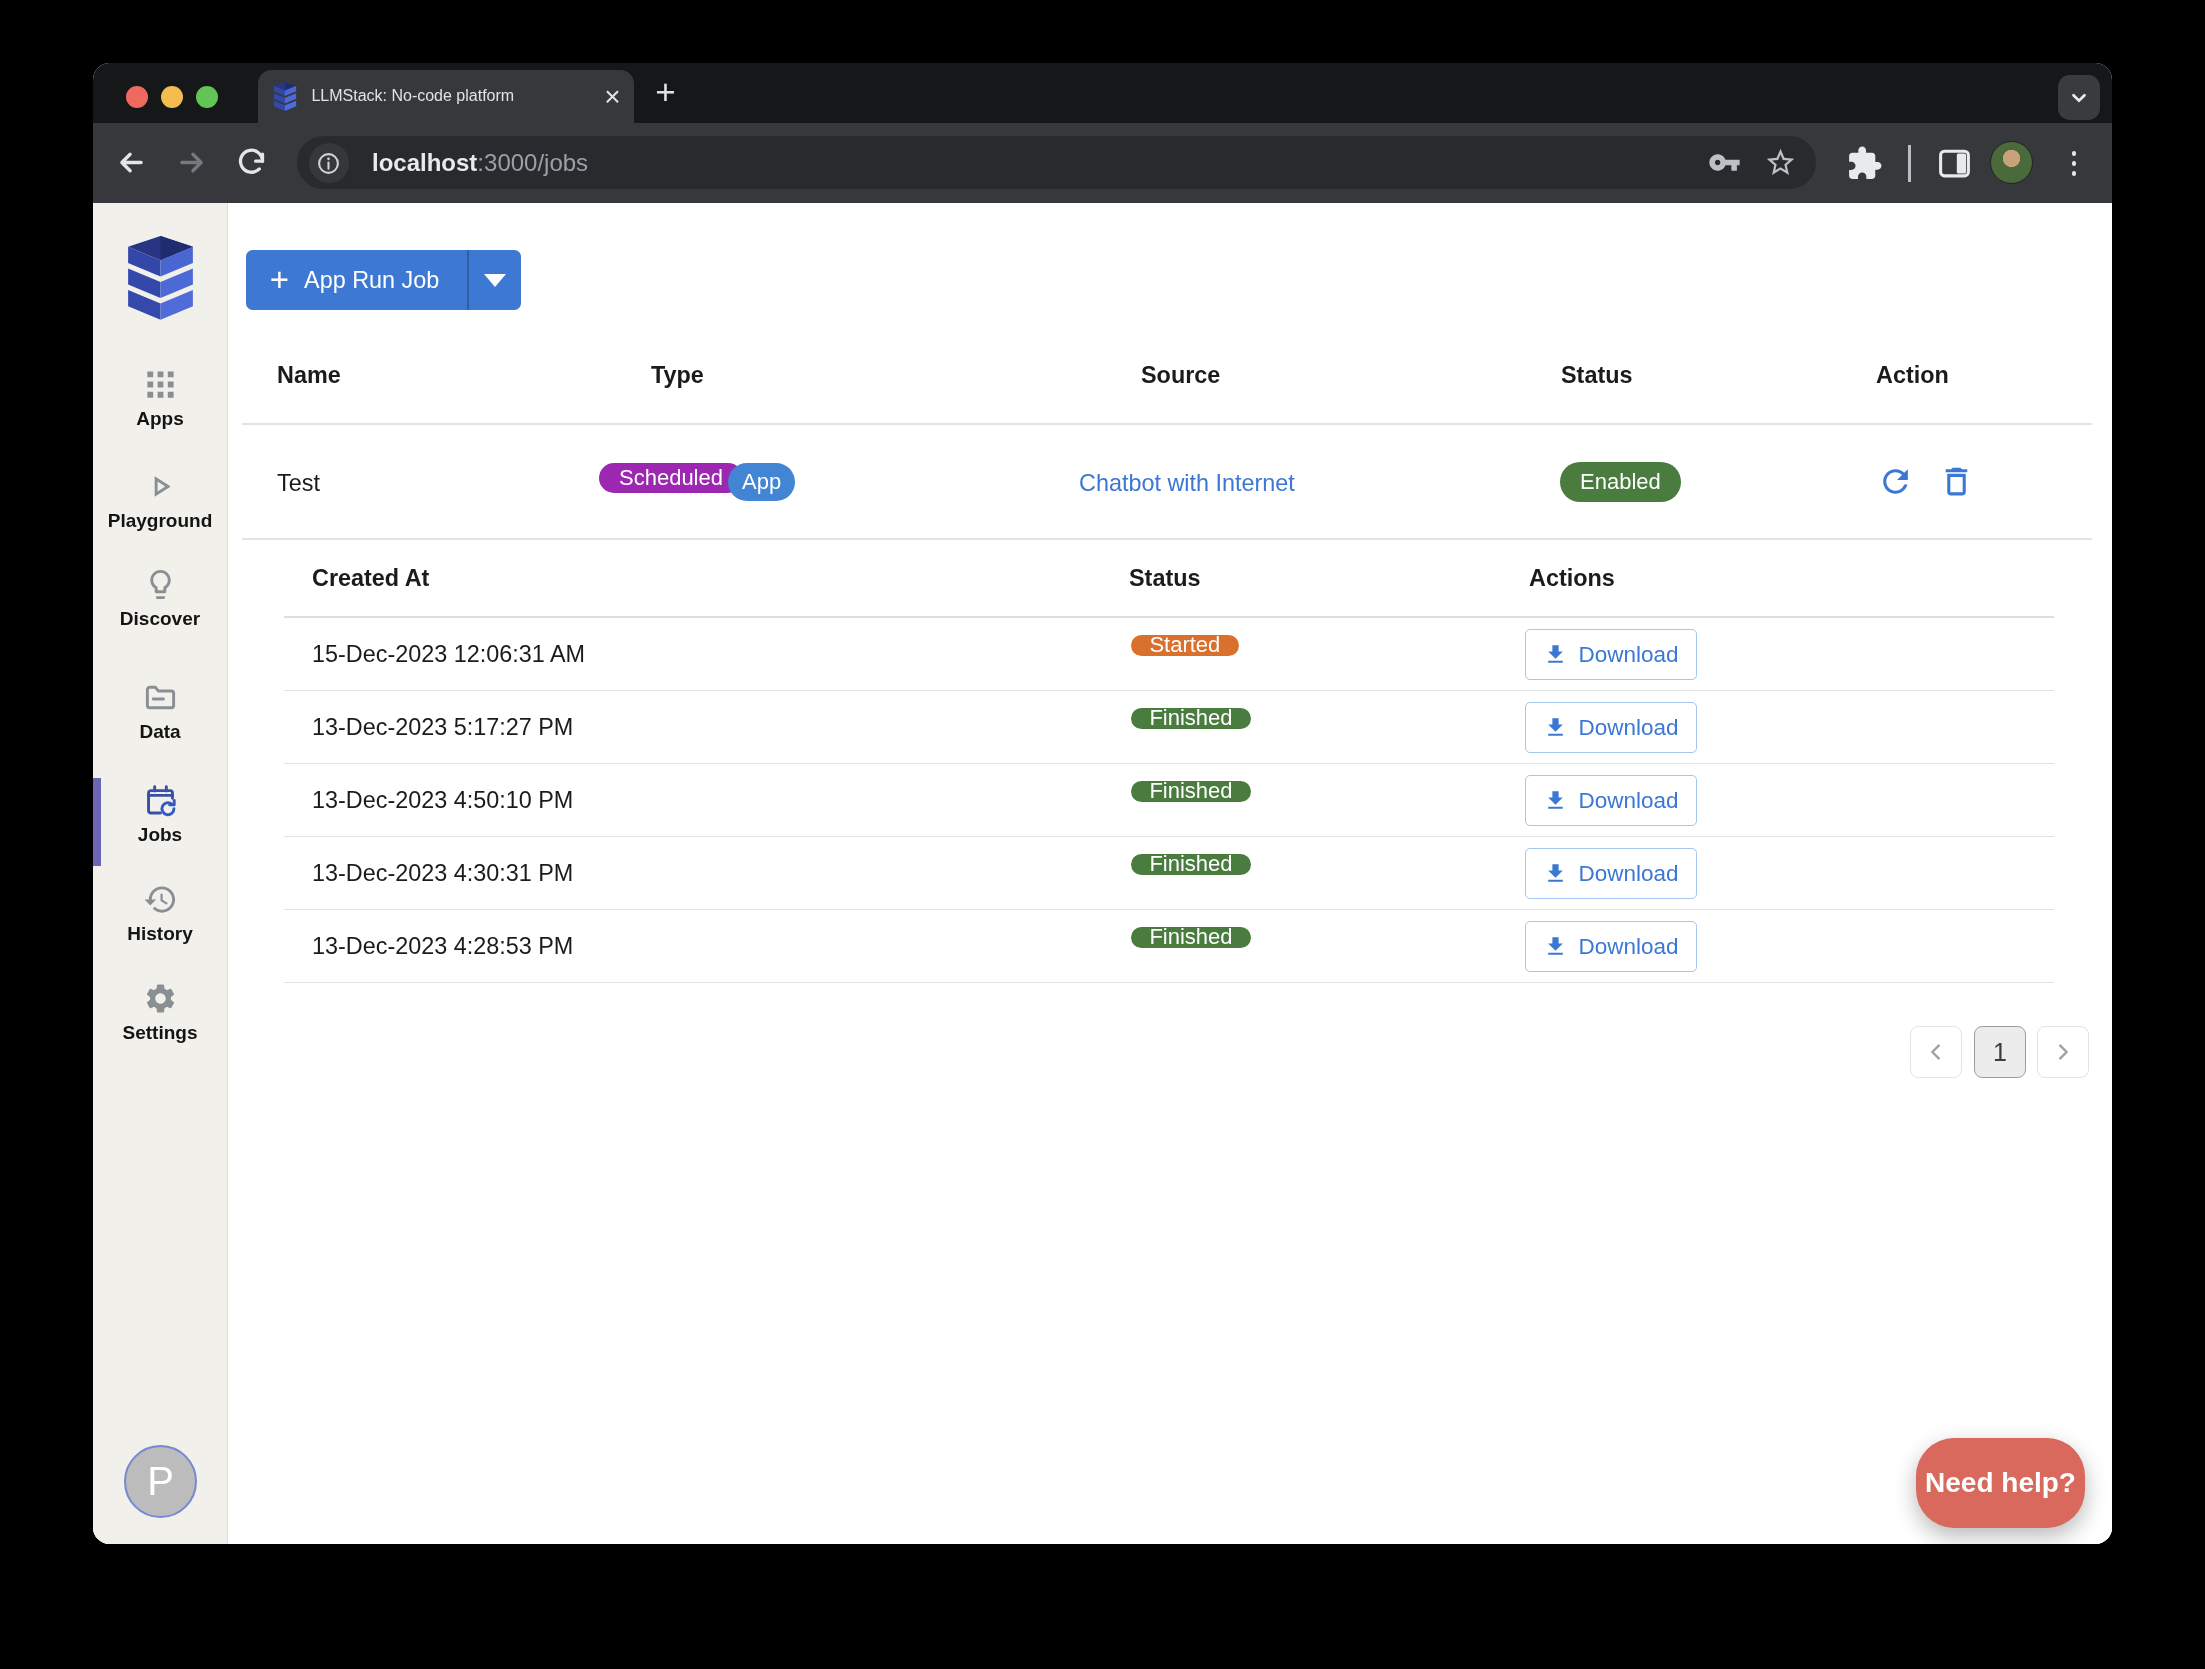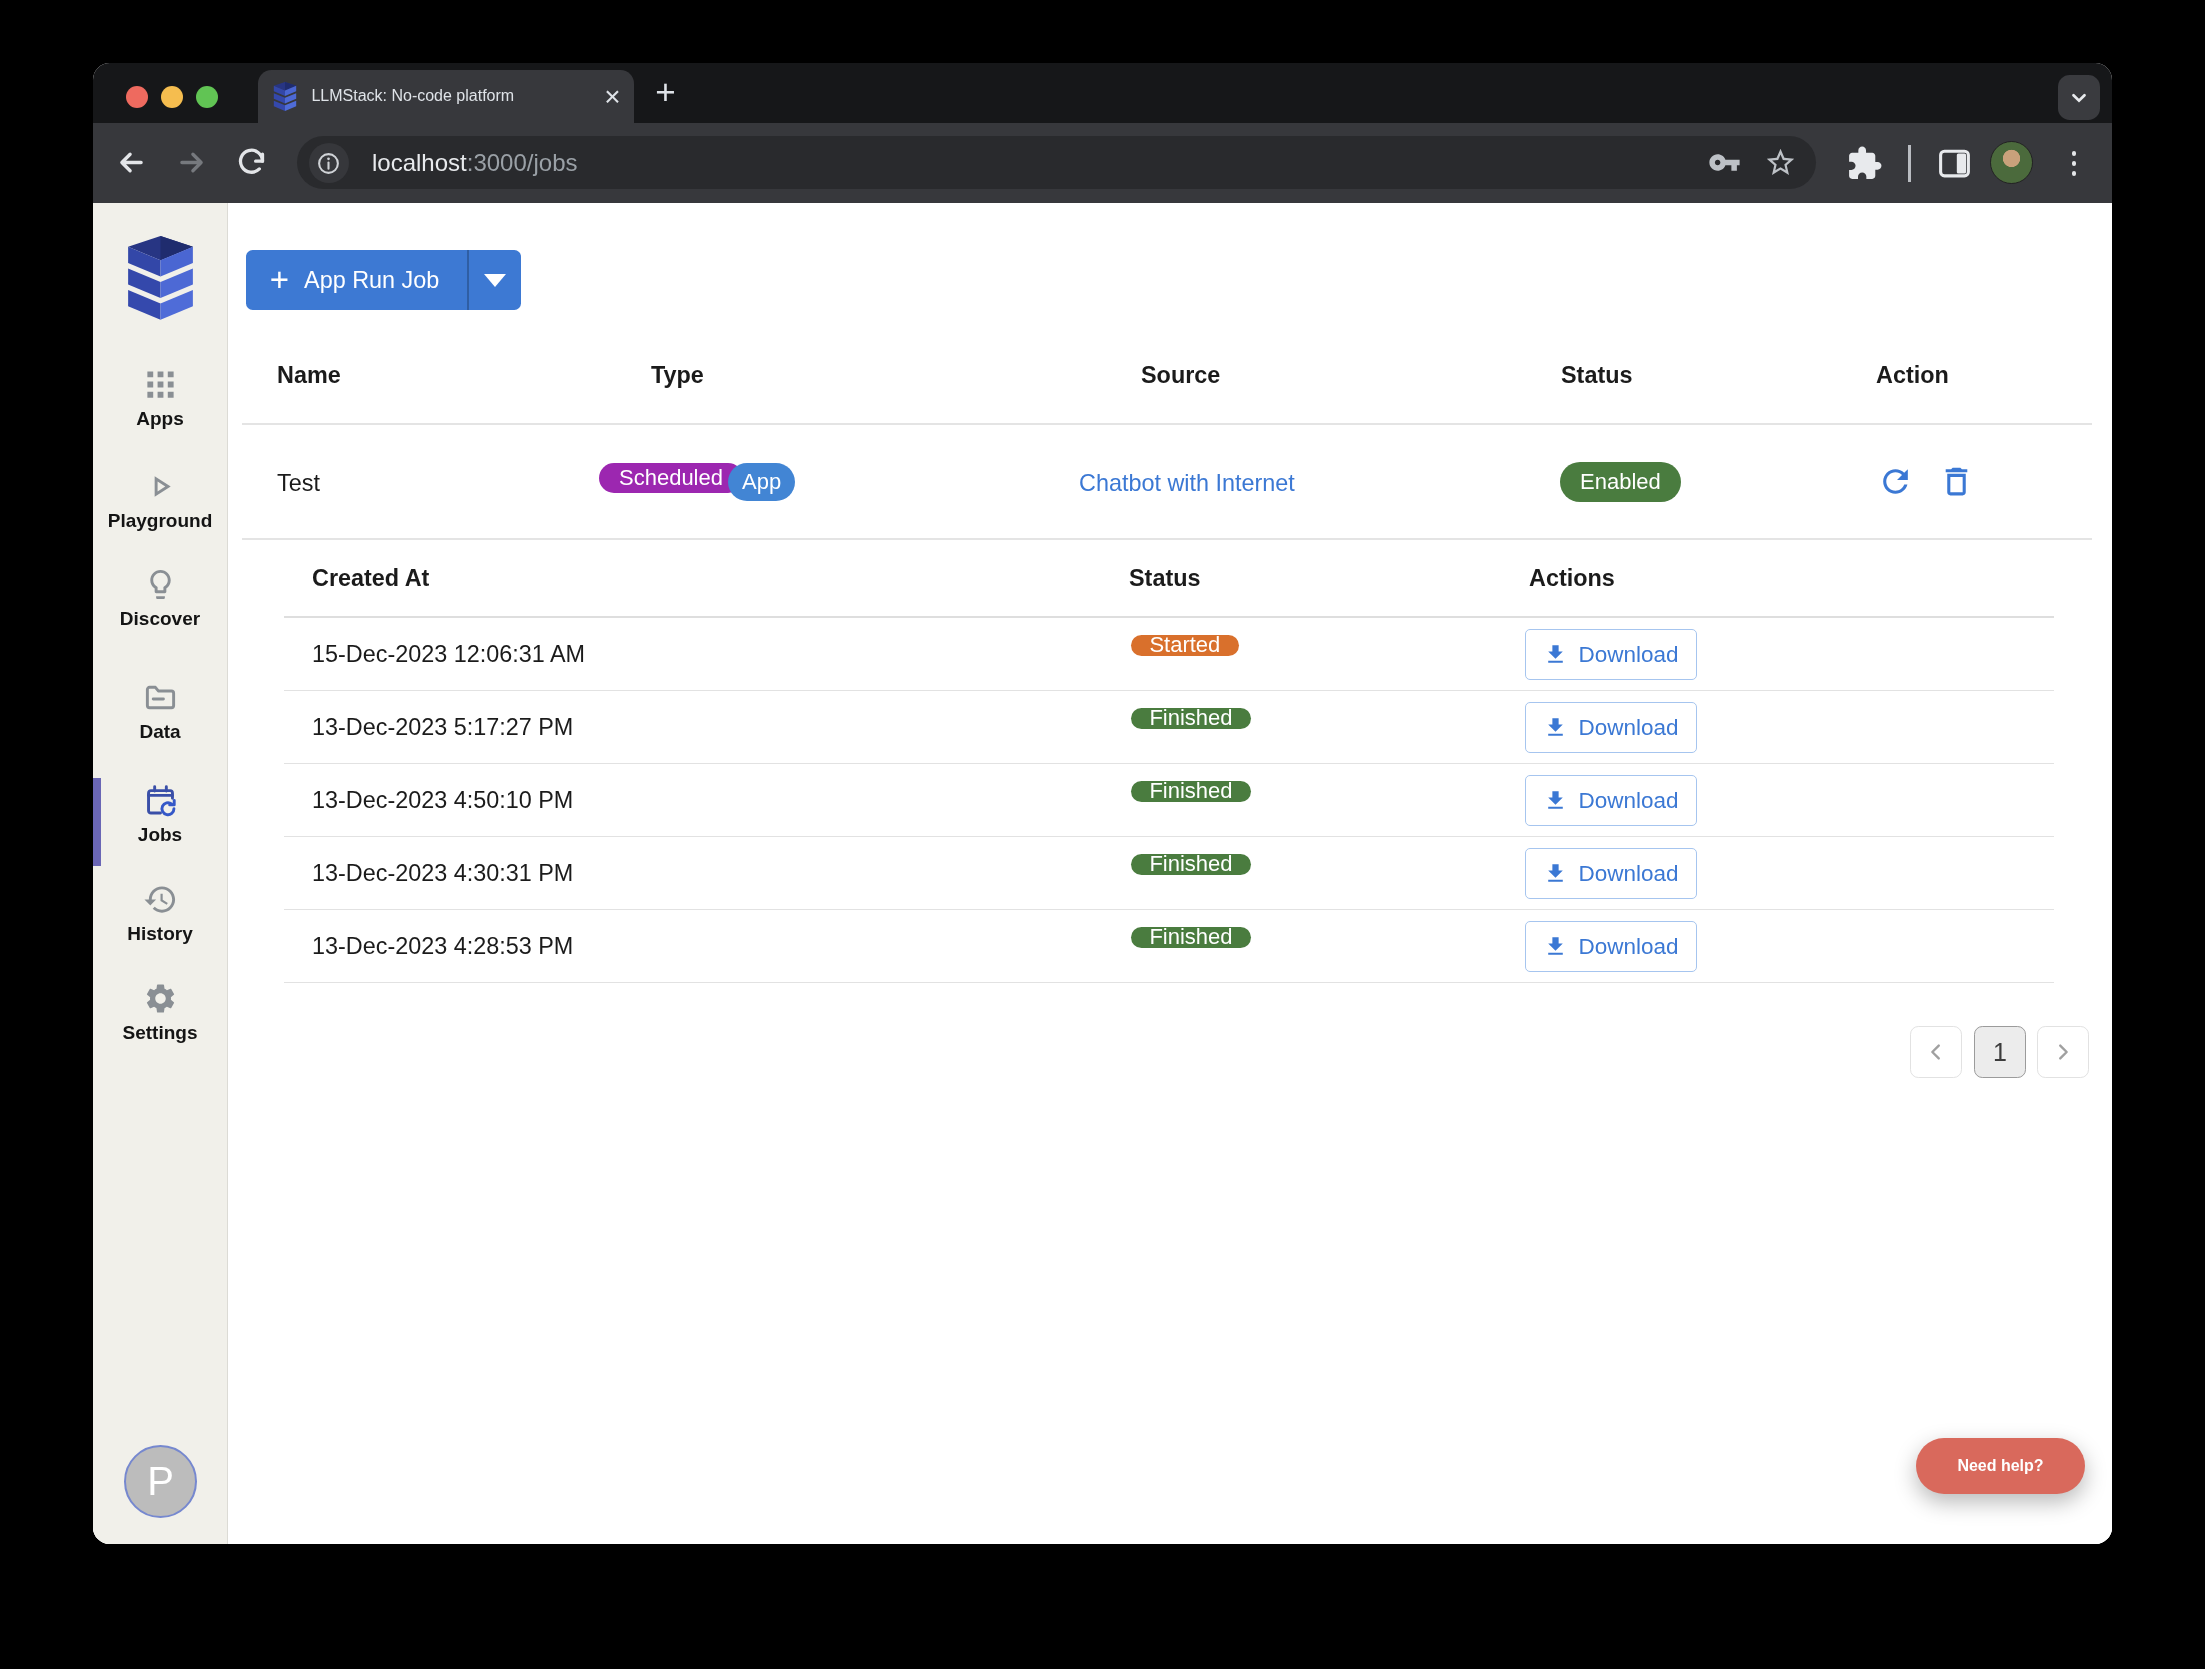--- a/index.html
+++ b/index.html
@@ -82,22 +82,22 @@
   .badge--started{background:var(--badge_orange,#d9702c);}
   .badge--finished{background:var(--badge_green,#4a7c3f);}
   .dl-btn{position:absolute;left:1241px;top:11px;width:172px;height:51px;border:1.7px solid #a6c5ef;
     border-radius:5px;background:#fff;color:var(--accent_blue,#3b78d4);font-size:22.5px;display:flex;
     align-items:center;justify-content:center;gap:10px;cursor:pointer;}
   
   .page-btn{position:absolute;top:823px;width:52px;height:52px;border-radius:8.3px;border:1.7px solid #e2e2e2;
     background:#fff;display:flex;align-items:center;justify-content:center;font-size:25px;color:#3c3c3c;}
   .page-current{background:#ececec;border-color:#9b9b9b;}
   
-  .help-btn{position:absolute;left:1688px;top:1235px;width:169px;height:56px;border-radius:38px;
-    background:var(--help_coral,#d9695c);color:#fff;font-size:16px;font-weight:700;display:flex;
+  .help-btn{position:absolute;left:1688px;top:1235px;width:169px;height:90px;border-radius:38px;
+    background:var(--help_coral,#d9695c);color:#fff;font-size:28px;font-weight:700;display:flex;
     align-items:center;justify-content:center;box-shadow:0 8.3px 22px rgba(0,0,0,.28);}
 </style>
 </head>
 <body>
 
 <svg width="0" height="0" style="position:absolute">
   <defs>
     <g id="logo-shape">
       <polygon points="30,2 54,10 30,20 6,10" fill="#273583"></polygon>
       <polygon points="30,2 54,10 30,20" fill="#1f2c6e"></polygon>
@@ -147,21 +147,21 @@
       </svg>
 
     <div class="url-pill">
       <span class="info-circle">
         <svg width="25" height="25" viewBox="0 0 24 24" fill="none" stroke="#cfd2d6" stroke-width="2">
             <circle cx="12" cy="12" r="9"></circle>
             <path d="M12 11v6" stroke-linecap="round"></path>
             <circle cx="12" cy="7.5" r="1.3" fill="#cfd2d6" stroke="none"></circle>
           </svg>
       </span>
-      <span class="url-text"><b style="font-weight:400">localhost</b><span class="url-muted">:3000/jobs</span></span>
+      <span class="url-text"><b style="font-weight:700">localhost</b><span class="url-muted">:3000/jobs</span></span>
       <svg class="pill-ic" style="left:1411px" viewBox="0 0 24 24" fill="#bdc1c6">
           <path d="M12.65 10C11.83 7.67 9.61 6 7 6c-3.31 0-6 2.69-6 6s2.69 6 6 6c2.61 0 4.83-1.67 5.65-4H17v4h4v-4h2v-4H12.65zM7 14c-1.1 0-2-.9-2-2s.9-2 2-2 2 .9 2 2-.9 2-2 2z"></path>
         </svg>
       <svg class="pill-ic" style="left:1467px" viewBox="0 0 24 24" fill="#bdc1c6">
           <path d="M22 9.24l-7.19-.62L12 2 9.19 8.63 2 9.24l5.46 4.73L5.82 21 12 17.27 18.18 21l-1.63-7.03L22 9.24zM12 15.4l-3.76 2.27 1-4.28-3.32-2.88 4.38-.38L12 6.1l1.71 4.04 4.38.38-3.32 2.88 1 4.28L12 15.4z"></path>
         </svg>
     </div>
 
     <svg class="tb-right-ic" style="left:1753px" viewBox="0 0 24 24" fill="#e8eaed">
         <path d="M20.5 11H19V7c0-1.1-.9-2-2-2h-4V3.5C13 2.12 11.88 1 10.5 1S8 2.12 8 3.5V5H4c-1.1 0-1.99.9-1.99 2v3.8H3.5c1.49 0 2.7 1.21 2.7 2.7s-1.21 2.7-2.7 2.7H2V20c0 1.1.9 2 2 2h3.8v-1.5c0-1.49 1.21-2.7 2.7-2.7 1.49 0 2.7 1.21 2.7 2.7V22H17c1.1 0 2-.9 2-2v-4h1.5c1.38 0 2.5-1.12 2.5-2.5S21.88 11 20.5 11z"></path>

